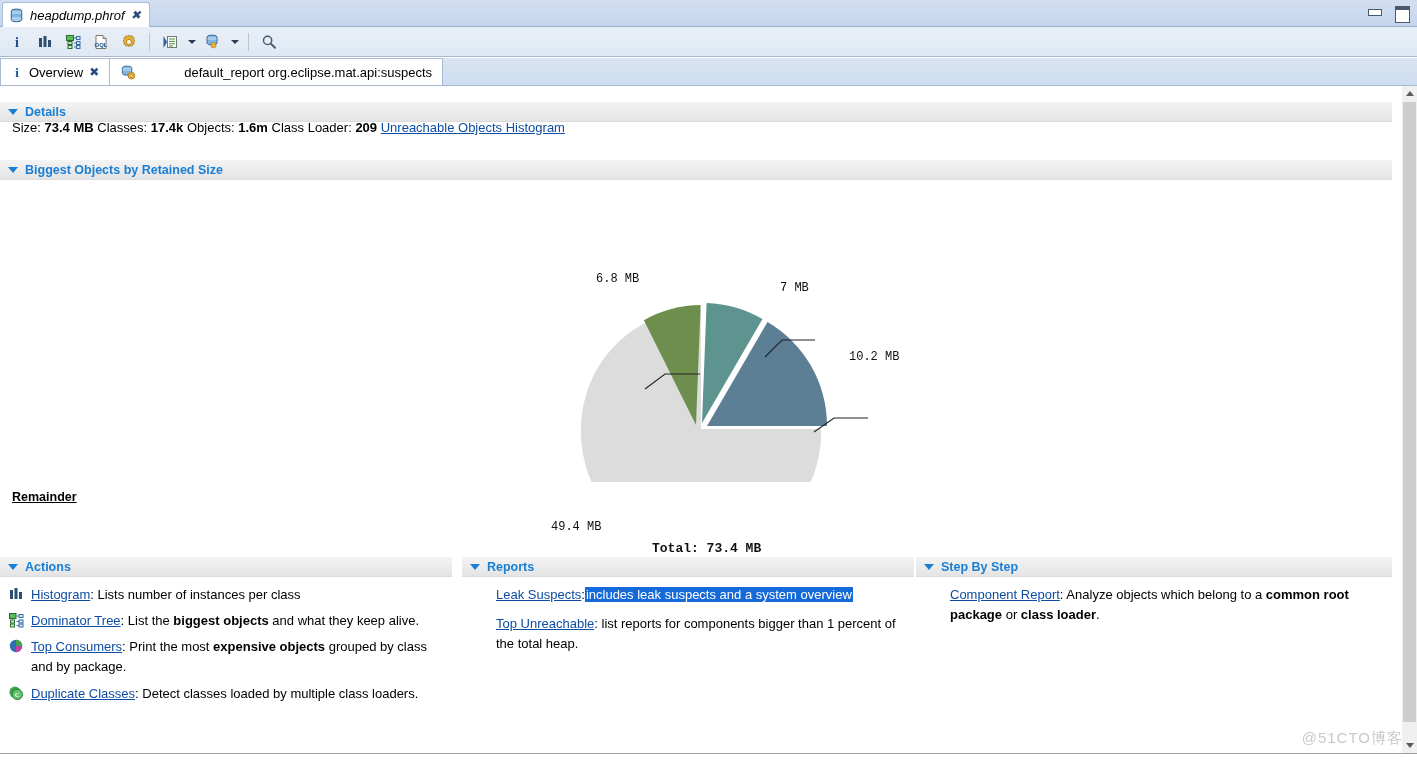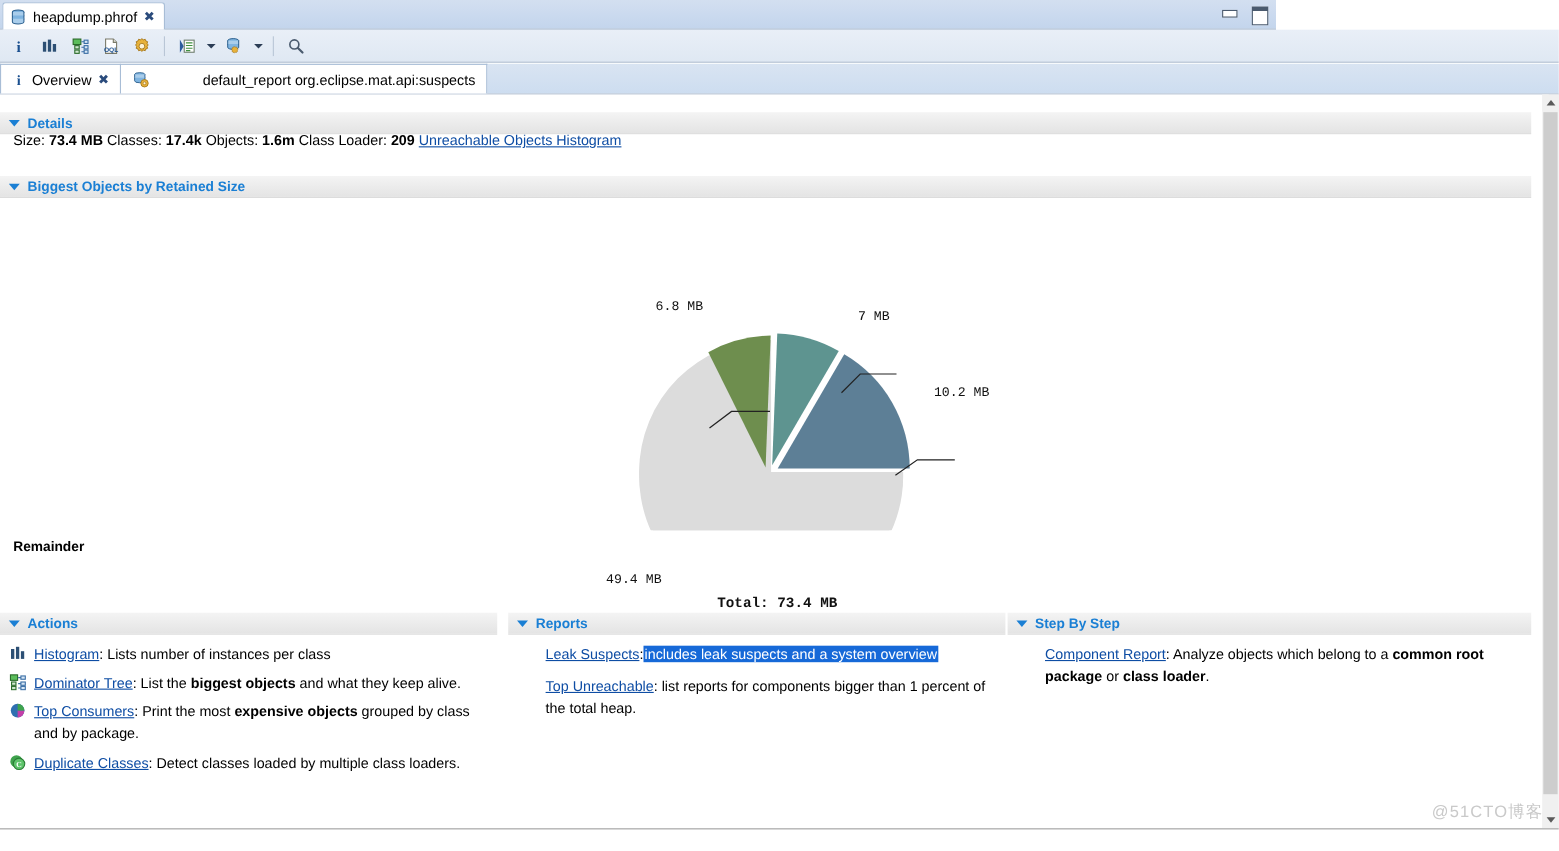--- a/index.html
+++ b/index.html
@@ -7,23 +7,24 @@
   body {
     width:1417px; height:774px; overflow:hidden;
     background:#ffffff;
     font-family:"Liberation Sans", sans-serif;
     font-size:13px; color:#000;
     -webkit-font-smoothing:antialiased;
   }
 
   
   .titlebar{
-    position:absolute; left:0; top:0; width:1160px; height:27px;
+    position:absolute; left:0; top:0; width:1417px; height:27px;
     background:linear-gradient(to bottom,#d3dff0 0%, #cbdaef 50%, #c3d5ec 100%);
     border-bottom:1px solid #9cb0c8;
+    font-style:italic;
   }
   .etab{
     position:absolute; left:2px; top:2px; height:25px;
     background:#ffffff; border:1px solid #a8bdd6; border-bottom:none;
     border-radius:3px 3px 0 0;
     display:flex; align-items:center; gap:6px; padding:0 8px 0 6px;
   }
   .etab .lbl{ font-size:13px; color:#000; }
   .etab .x{ font-size:12px; color:#2a4b7c; cursor:pointer; line-height:1; }
   .wbtns{ position:absolute; right:8px; top:5px; display:flex; gap:12px; align-items:center;}
@@ -75,21 +76,21 @@
     display:flex; align-items:center; gap:7px; padding-left:8px;
     font-weight:bold; font-size:12.5px; color:#1a7fd4;
   }
   .twisty{ width:0;height:0;border-left:5px solid transparent;border-right:5px solid transparent;
            border-top:6px solid #1a7fd4; cursor:pointer;}
 
   .detline{ position:absolute; left:12px; top:34px; font-size:13px; white-space:nowrap;}
   .detline b{ font-weight:bold; }
   a.lnk{ color:#0e4da4; text-decoration:underline; cursor:pointer;}
 
-  .remainder{ position:absolute; left:12px; top:404px; font-weight:bold; font-size:12.5px;}
+  .remainder{ position:absolute; left:12px; top:404px; font-weight:bold; font-size:12.5px;text-decoration:underline;}
 
   
   .panel{ position:absolute; top:471px; }
   .panel .ph{ position:relative; height:20px; width:100%;
     background:linear-gradient(to bottom,#f4f4f4 0%,#ebebeb 55%,#e4e4e4 100%);
     border-bottom:1px solid #dcdcdc;
     display:flex; align-items:center; gap:7px; padding-left:8px;
     font-weight:bold; font-size:12.5px; color:#1a7fd4;}
   .plist{ padding:8px 0 0 0; }
   .prow{ display:flex; gap:7px; padding:0 6px 6px 8px; font-size:13px; line-height:1.55;}

